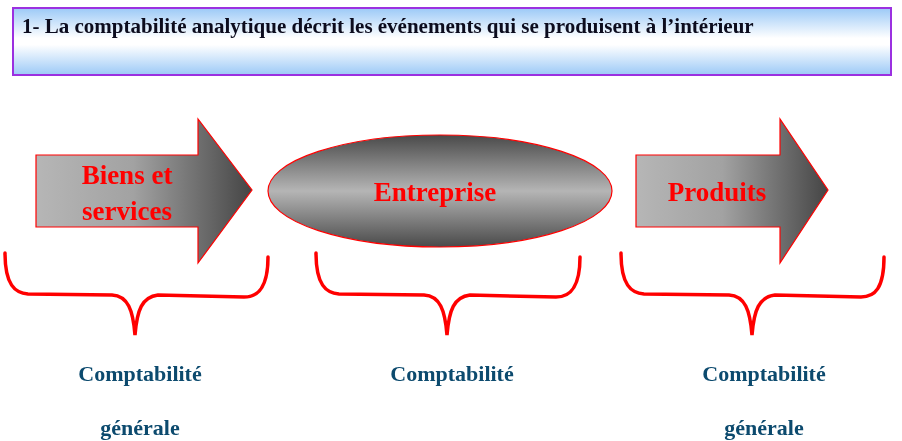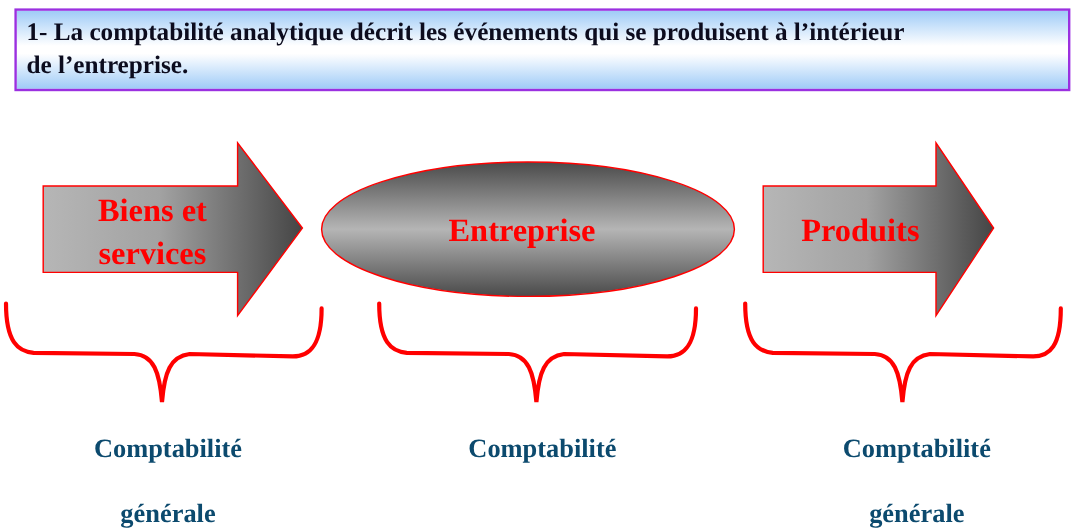--- a/index.html
+++ b/index.html
@@ -62,21 +62,20 @@
     .caption .l2 {
       margin-top: 24px;
     }
   </style>
 </head>
 <body>
 
 <div class="header-box">
   <p class="header-text">
     <span>1- La comptabilité analytique décrit les événements qui se produisent à l’intérieur</span><br>
-    <span>de l’entreprise.</span>
   </p>
 </div>
 
 <svg class="diagram-svg" viewBox="0 0 902 441" xmlns="http://www.w3.org/2000/svg">
   <defs>
     <linearGradient id="arrowGrad" x1="0" y1="0" x2="1" y2="0">
       <stop offset="0" stop-color="#b6b6b6"></stop>
       <stop offset="0.45" stop-color="#a2a2a2"></stop>
       <stop offset="1" stop-color="#454545"></stop>
     </linearGradient>

